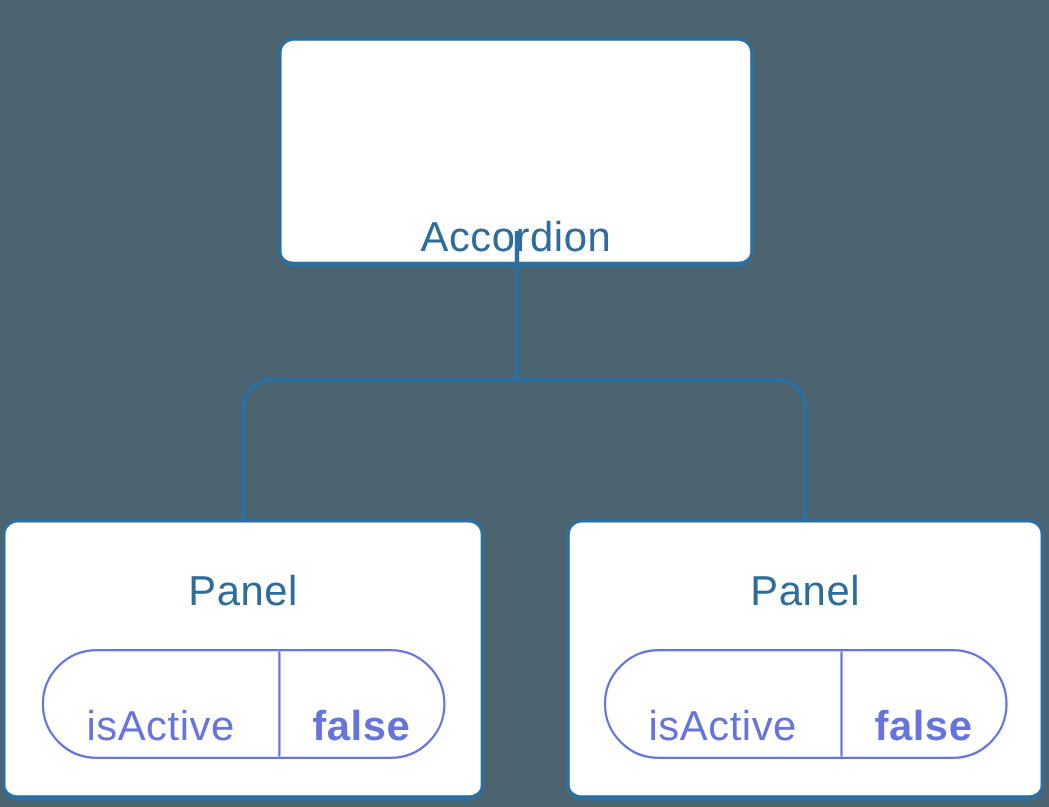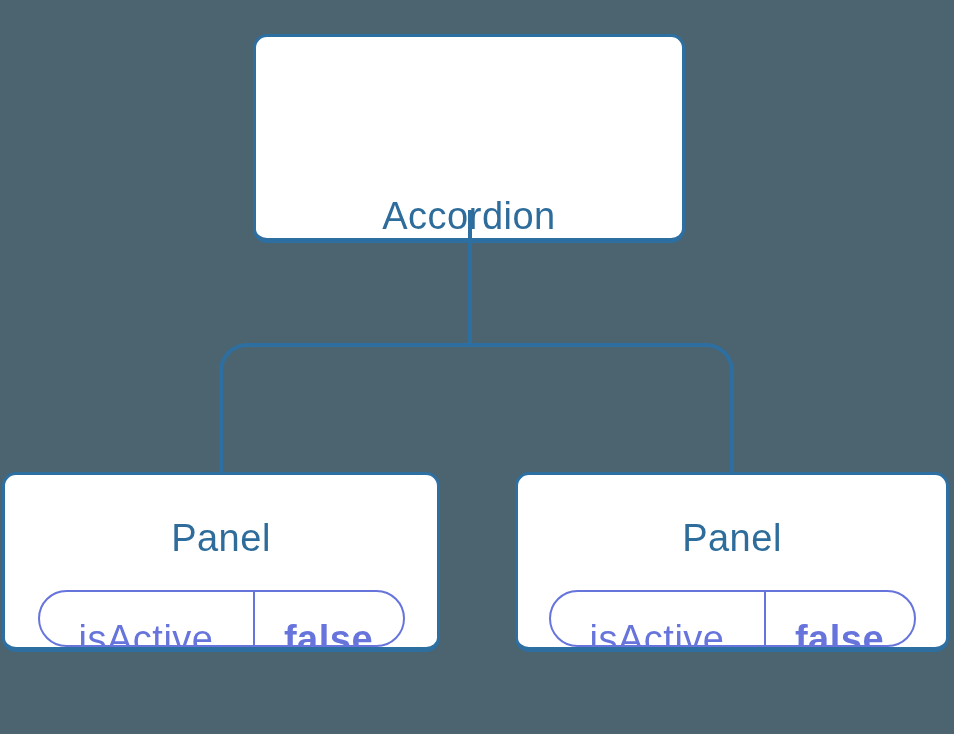--- a/index.html
+++ b/index.html
@@ -25,21 +25,21 @@
     display: flex;
     flex-direction: column;
     align-items: center;
   }
   .root-card {
     left: 253px; top: 3px;
     width: 432px; height: 209px;
     justify-content: flex-end;
     margin-top: 31px;
   }
-  .panel-card { top: 472px; height: 180px; }
+  .panel-card { top: 472px; height: 256px; }
   .panel-card-left  { left: 2px;   width: 438px; }
   .panel-card-right { left: 515px; width: 434px; }
 
   .node-title {
     font-size: 38px;
     line-height: 44px;
     font-weight: 500;
     letter-spacing: 0.5px;
     color: var(--title, #2E6D9B);
     white-space: nowrap;

